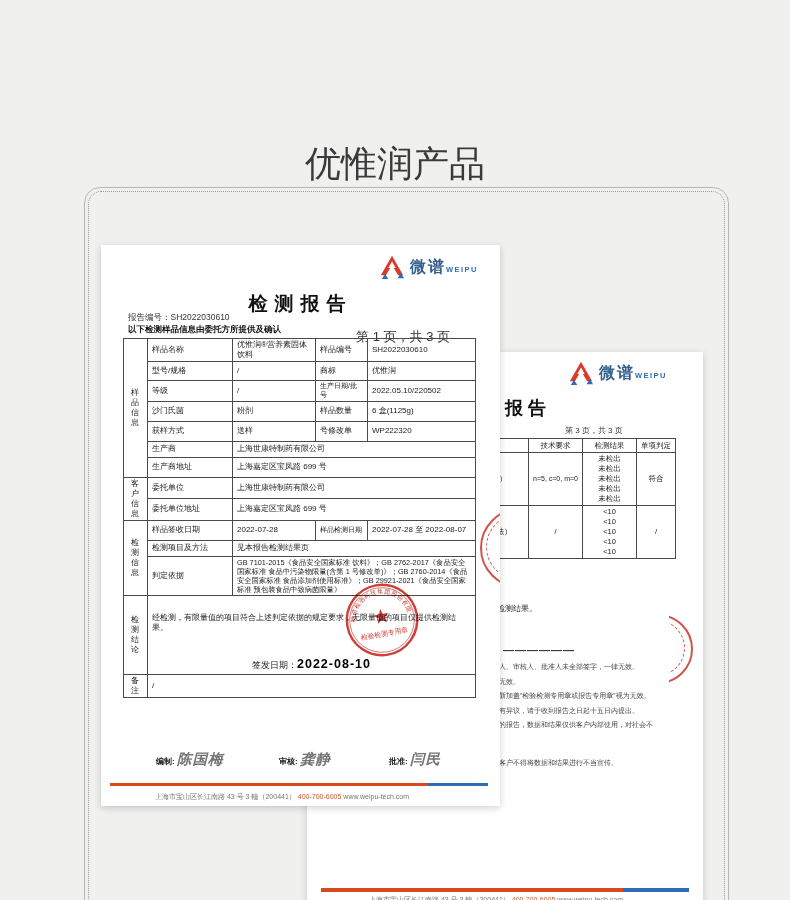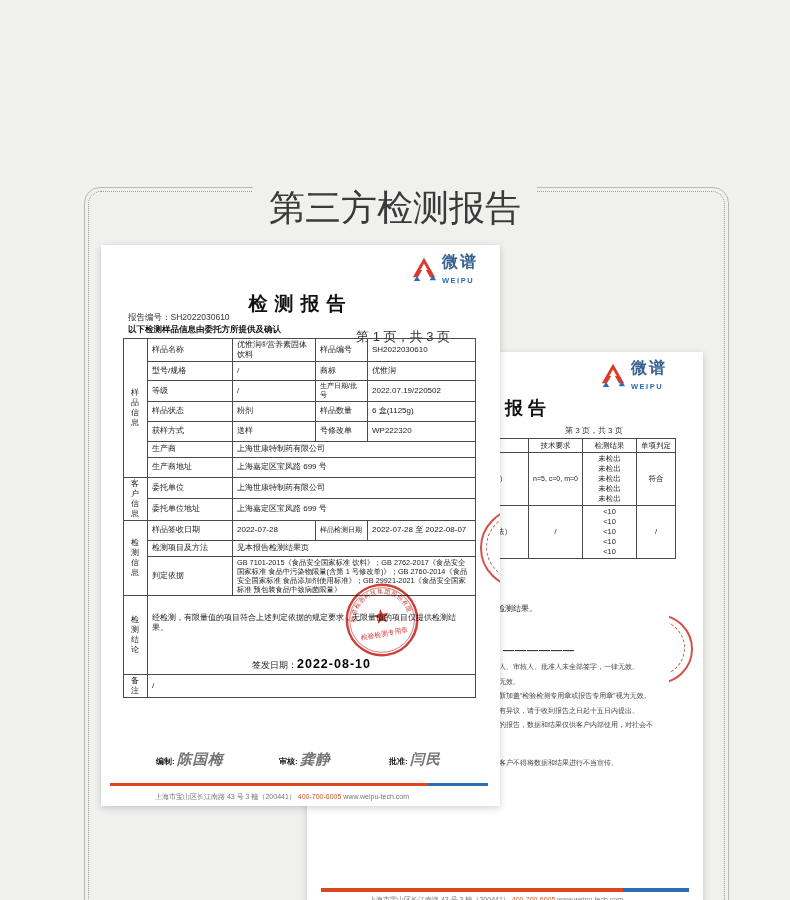--- a/index.html
+++ b/index.html
@@ -16,21 +16,21 @@
   .sub1{position:absolute;left:0;top:140px;width:100%;text-align:center;
     font-size:36px;color:#3a3a3a;z-index:1;}
   .sub2{position:absolute;left:0;top:184px;width:100%;text-align:center;font-size:36px;color:#3a3a3a;z-index:1;}
   .sub2 span{background:#f0f0ef;padding:0 16px;display:inline-block;}
   
   .page{position:absolute;background:#fff;box-shadow:0 2px 7px rgba(0,0,0,.18);}
   #page-back{left:307px;top:352px;width:396px;height:570px;z-index:2;}
   #page-front{left:101px;top:245px;width:399px;height:561px;z-index:3;}
   
   .logo{position:absolute;display:flex;align-items:center;gap:5px;}
-  .logo .txt{display:flex;flex-direction:column;line-height:1;}
+  .logo .txt{display:flex;flex-direction:row;line-height:1;}
   .logo .cn{font-size:16px;font-weight:bold;color:#35608f;letter-spacing:2px;}
   .logo .en{font-size:7.5px;font-weight:bold;color:#2b6cb3;letter-spacing:1.5px;margin-top:7px;}
   
   .doc-title{position:absolute;left:0;width:100%;text-align:center;
     font-family:"Liberation Serif","DejaVu Serif",serif;font-weight:bold;color:#111;}
   #page-front .doc-title{top:46px;font-size:19px;letter-spacing:7px;}
   .meta-left{position:absolute;left:27px;top:67px;font-size:8.5px;color:#333;}
   .meta-right{position:absolute;right:50px;top:59px;font-size:13px;color:#333;margin-top:24px;}
   .intro{position:absolute;left:27px;top:79px;font-size:8.5px;font-weight:bold;color:#111;}
   table.rpt{position:absolute;left:22px;top:93px;border-collapse:collapse;table-layout:fixed;}
@@ -80,21 +80,21 @@
 </style>
 </head>
 <body>
 
 <div id="canvas">
 
   <div class="frame">
     <div class="frame-inner"></div>
   </div>
 
-  <div class="sub2"><span>第三方检测报告</span></div>
+  <div class="sub1">优惟润产品</div>
 
   <div id="page-back" class="page">
     <div class="logo" style="right:36px;top:8px;">
       <svg width="26" height="26" viewBox="0 0 28 28">
         <path d="M14 2 L26 23 L20.5 23 L14 11.5 L7.5 23 L2 23 Z" fill="#d93a2b"></path>
         <path d="M3 27 L10 27 L6.5 21.5 Z" fill="#2b6cb3"></path>
         <path d="M27 26 L20 26 L23.5 20.5 Z" fill="#2b6cb3"></path>
         <path d="M14 8 L18 15 L10 15 Z" fill="#fff"></path>
       </svg>
       <div class="txt">
@@ -208,24 +208,24 @@
       <tr style="height:19px">
         <td class="lbl">型号/规格</td>
         <td>/</td>
         <td class="lbl">商标</td>
         <td>优惟润</td>
       </tr>
       <tr style="height:19px">
         <td class="lbl">等级</td>
         <td>/</td>
         <td class="lbl" style="font-size:7px">生产日期/批号</td>
-        <td>2022.07.19/220502</td>
-      </tr>
-      <tr style="height:20px">
-        <td class="lbl">样品状态</td>
+        <td>2022.05.10/220502</td>
+      </tr>
+      <tr style="height:20px">
+        <td class="lbl">沙门氏菌</td>
         <td>粉剂</td>
         <td class="lbl">样品数量</td>
         <td>6 盒(1125g)</td>
       </tr>
       <tr style="height:20px">
         <td class="lbl">获样方式</td>
         <td>送样</td>
         <td class="lbl">号修改单</td>
         <td>WP222320</td>
       </tr>

